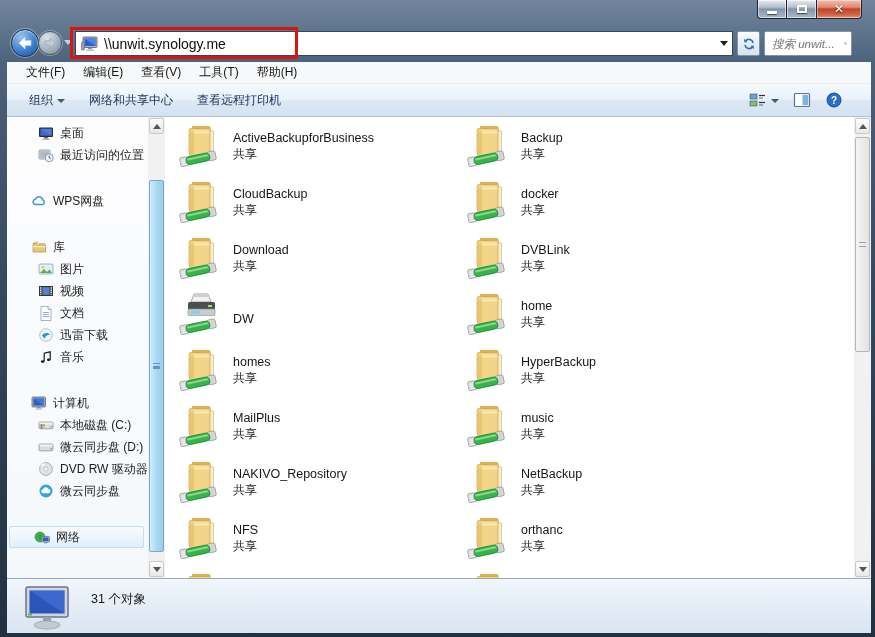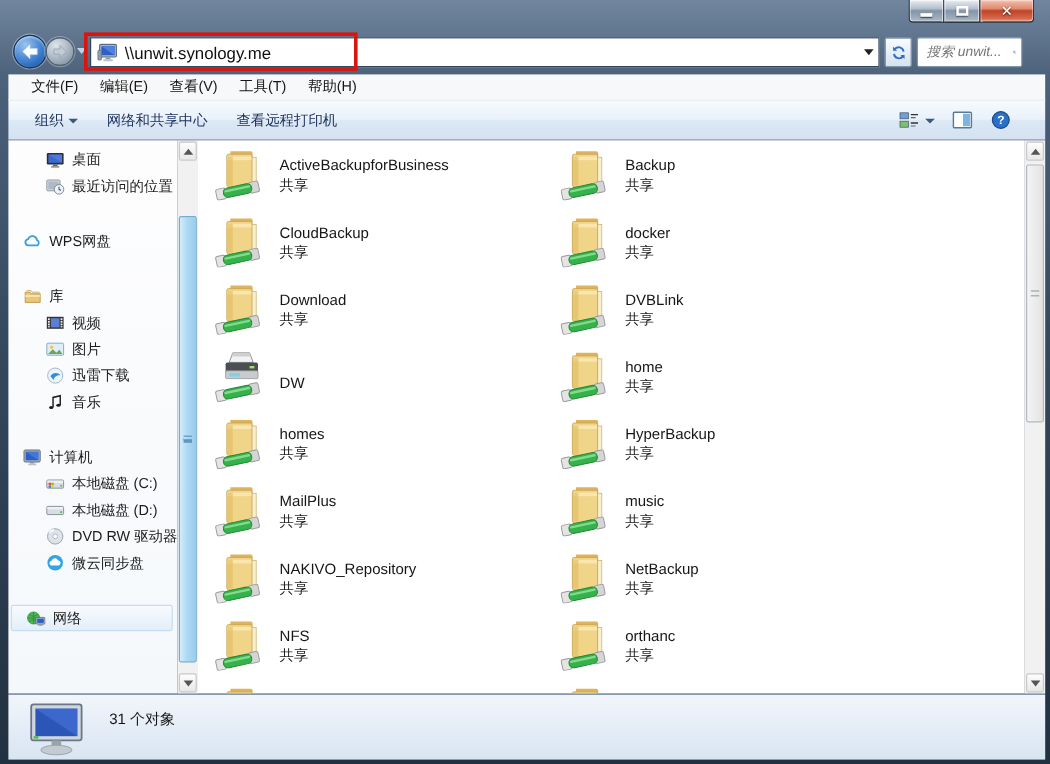--- a/index.html
+++ b/index.html
@@ -61,21 +61,21 @@
   .tb-item { font-size:12px; color:#20355f; margin-left:24px; display:flex; align-items:center; gap:4px; cursor:default; }
   .tb-caret { width:0; height:0; border-left:4px solid transparent; border-right:4px solid transparent; border-top:4px solid #3f5higher; border-top:4px solid #3f577f; margin-top:1px; }
   .tb-right { margin-left:auto; display:flex; align-items:center; gap:14px; margin-right:28px; }
   .tb-right .icon { width:18px; height:16px; }
 
   
   .sidebar { position:absolute; left:7px; top:117px; width:141px; height:461px;
     background:linear-gradient(#fdfdfe,#f5f8fb); overflow:hidden; padding-top:5px; }
   .side-row { height:22px; display:flex; align-items:center; font-size:12px; color:#1c1c1c; white-space:nowrap; cursor:default; }
   .side-row .icon { width:16px; height:16px; margin-right:6px; flex:0 0 auto; }
-  .side-row.indent0 { padding-left:12px; }
+  .side-row.indent0 { padding-left:24px; }
   .side-row.indent1 { padding-left:31px; }
   .side-row.gap { margin-top:24px; }
   .side-row.hl { background:linear-gradient(#f8fbfe,#e2eef9); border:1px solid #c6dcf0; border-radius:2px;
     margin-left:2px; width:135px; }
 
   .scrollbar { position:absolute; top:117px; width:17px; height:461px; background:#f1f1f1; z-index:6; }
   .sb-side { left:148px; } .sb-main { left:854px; }
   .sb-btn { position:absolute; left:1px; width:15px; height:16px; background:linear-gradient(#fdfdfd,#e8e8e8);
     border:1px solid #c9c9c9; border-radius:2px; display:flex; align-items:center; justify-content:center; }
   .sb-btn.up { top:1px; } .sb-btn.down { bottom:1px; }
@@ -260,45 +260,59 @@
             <path d="M2 4.5h4l1 1.3h7.5V13H2z" fill="#e9c77a" stroke="#b98f3e" stroke-width=".7"></path>
             <path d="M2 7h12.5v1.3H2z" fill="#f8ecc4"></path>
             <path d="M3 3.3h4l1 1.2h6" fill="none" stroke="#c9a85e" stroke-width=".8"></path>
           </svg>
         </span>
         <span>库</span>
       </div>
       <div class="side-row indent1">
         <span class="icon">
           <svg viewBox="0 0 16 16">
+            <rect x="1" y="3" width="14" height="10" rx="1" fill="#ddeefb" stroke="#86a7c4" stroke-width=".8"></rect>
+            <circle cx="5" cy="6.3" r="1.3" fill="#f4c23c"></circle>
+            <path d="M2 12l4-4 3 3 2.5-2.6 2.5 3.6z" fill="#69a84f"></path>
+          </svg>
+        </span>
+        <span>图片</span>
+      </div>
+      <div class="side-row indent1">
+        <span class="icon">
+          <svg viewBox="0 0 16 16">
             <rect x="1" y="3" width="14" height="10" fill="#333"></rect>
             <rect x="4.4" y="4.2" width="7.2" height="7.6" fill="#5b7fd4"></rect>
             <g fill="#eee">
               <rect x="2" y="4.2" width="1.5" height="1.5"></rect>
               <rect x="2" y="6.4" width="1.5" height="1.5"></rect>
               <rect x="2" y="8.6" width="1.5" height="1.5"></rect>
               <rect x="2" y="10.8" width="1.5" height="1"></rect>
               <rect x="12.5" y="4.2" width="1.5" height="1.5"></rect>
               <rect x="12.5" y="6.4" width="1.5" height="1.5"></rect>
               <rect x="12.5" y="8.6" width="1.5" height="1.5"></rect>
               <rect x="12.5" y="10.8" width="1.5" height="1"></rect>
             </g>
           </svg>
         </span>
         <span>视频</span>
       </div>
       <div class="side-row indent1">
         <span class="icon">
           <svg viewBox="0 0 16 16">
-            <rect x="1" y="3" width="14" height="10" rx="1" fill="#ddeefb" stroke="#86a7c4" stroke-width=".8"></rect>
-            <circle cx="5" cy="6.3" r="1.3" fill="#f4c23c"></circle>
-            <path d="M2 12l4-4 3 3 2.5-2.6 2.5 3.6z" fill="#69a84f"></path>
-          </svg>
-        </span>
-        <span>图片</span>
+            <path d="M3 1.5h7l3 3v11H3z" fill="#fff" stroke="#8fa0b0" stroke-width=".8"></path>
+            <path d="M10 1.5v3h3" fill="#e6edf4" stroke="#8fa0b0" stroke-width=".8"></path>
+            <g stroke="#7ba7d7" stroke-width=".9">
+              <line x1="5" y1="7.5" x2="11" y2="7.5"></line>
+              <line x1="5" y1="9.5" x2="11" y2="9.5"></line>
+              <line x1="5" y1="11.5" x2="11" y2="11.5"></line>
+            </g>
+          </svg>
+        </span>
+        <span>文档</span>
       </div>
       <div class="side-row indent1">
         <span class="icon">
           <svg viewBox="0 0 16 16">
             <circle cx="8" cy="8" r="6.3" fill="#f0f5fa" stroke="#9db5ce" stroke-width=".8"></circle>
             <path d="M4 8.5c2-3.4 6.5-3.2 8.3-.8-2.2-.4-5.2.8-5.6 4z" fill="#2e8fe0"></path>
           </svg>
         </span>
         <span>迅雷下载</span>
       </div>
@@ -341,21 +355,21 @@
         <span>本地磁盘 (C:)</span>
       </div>
       <div class="side-row indent1">
         <span class="icon">
           <svg viewBox="0 0 16 16">
             <rect x="1" y="5" width="14" height="6.8" rx="1" fill="#d8dde2" stroke="#8a9099" stroke-width=".8"></rect>
             <rect x="1.5" y="5.5" width="13" height="2" fill="#eef1f4"></rect>
             <circle cx="13" cy="9.8" r=".9" fill="#5bc24a"></circle>
           </svg>
         </span>
-        <span>本地磁盘 (D:)</span>
+        <span>微云同步盘 (D:)</span>
       </div>
       <div class="side-row indent1">
         <span class="icon">
           <svg viewBox="0 0 16 16">
             <circle cx="8" cy="8" r="6.4" fill="#dfe3e8" stroke="#9aa2ab" stroke-width=".8"></circle>
             <circle cx="8" cy="8" r="2" fill="#fbfbfc" stroke="#aab2bb" stroke-width=".7"></circle>
             <path d="M3 5a6.4 6.4 0 0 1 4-2.4" stroke="#fff" stroke-width="1.4" fill="none"></path>
           </svg>
         </span>
         <span>DVD RW 驱动器</span>

